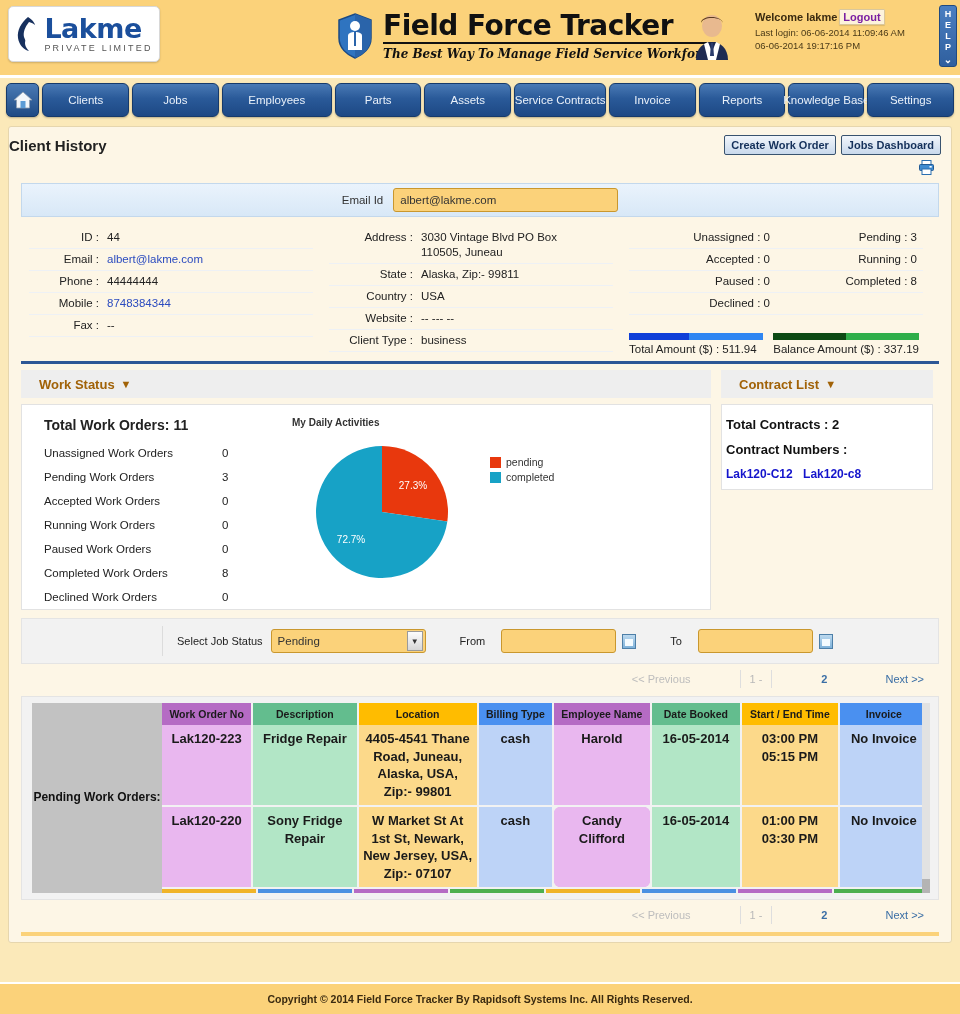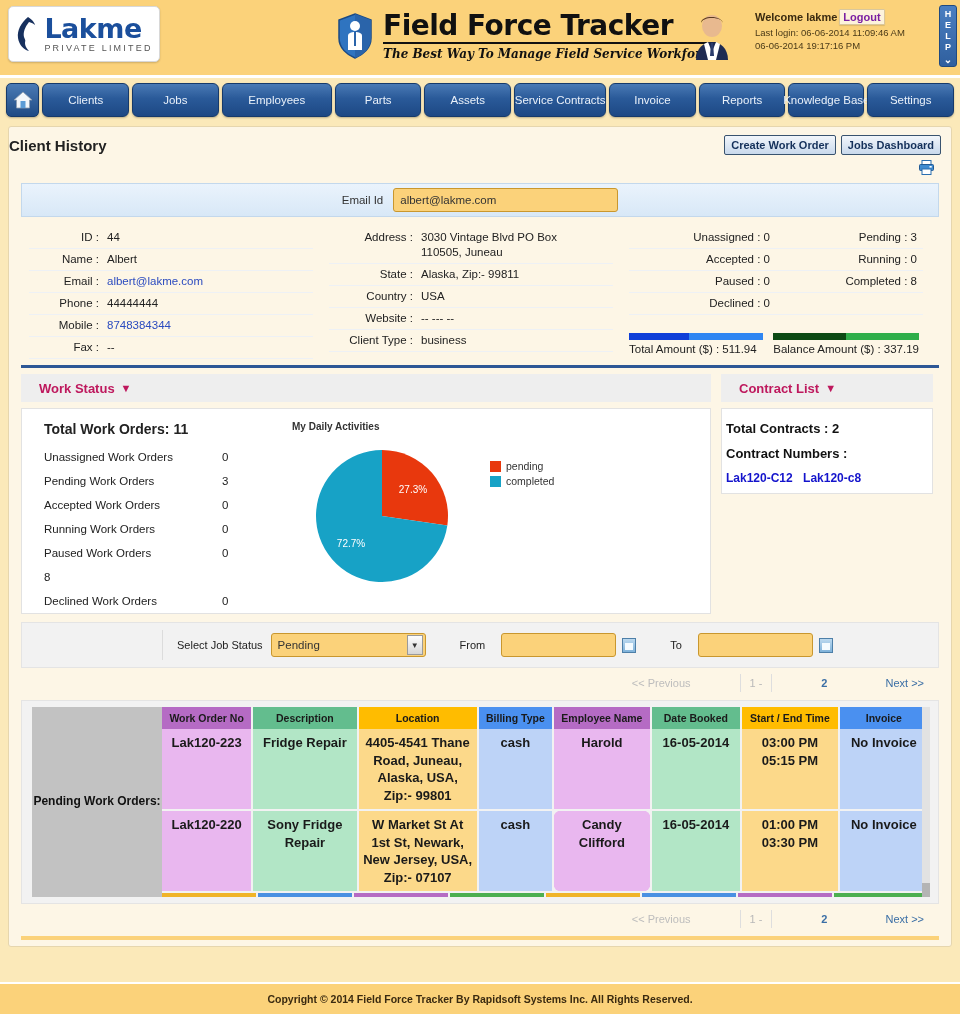--- a/index.html
+++ b/index.html
@@ -167,21 +167,21 @@
   .amt-bar.blue  { background:linear-gradient(90deg,#0f3fd8 0%,#0f3fd8 45%,#2f86f2 45%,#2f86f2 100%); }
   .amt-bar.green { background:linear-gradient(90deg,#0d4a14 0%,#0d4a14 50%,#2fae4a 50%,#2fae4a 100%); }
   .amt-txt { font-size:11.5px; color:#222; white-space:nowrap;}
 
   
   .panels { margin:6px 12px 0 12px; display:flex; gap:10px; align-items:flex-start; }
   .panel-left { width:690px; }
   .panel-right { width:212px; }
   .panel-head {
     background:#eeeeee; height:28px; display:flex; align-items:center;
-    padding-left:18px; font-size:13px; font-weight:bold; color:#be185d;
+    padding-left:18px; font-size:13px; font-weight:bold; color:#a16207;
   }
   .panel-head .caret { margin-left:6px; font-size:11px; }
   .panel-body {
     background:#fff; border:1px solid #e2e2e2; margin-top:6px;
     position:relative;
   }
   .ws-body { height:206px; display:flex; padding:12px 0 0 22px; }
   .ws-left { width:240px; }
   .ws-total { font-size:14px; font-weight:bold; margin-bottom:8px; }
   .ws-row { display:flex; font-size:11.5px; line-height:24px; color:#222; }
@@ -386,24 +386,20 @@
 
 
     <div class="tri-body">
 
       <div class="col col-a">
         <div class="frow">
             <span class="flabel">ID :</span>
             <span class="fval">44</span>
           </div>
         <div class="frow">
-            <span class="flabel">Name :</span>
-            <span class="fval">Albert</span>
-          </div>
-        <div class="frow">
             <span class="flabel">Email :</span>
             <span class="fval link">albert@lakme.com</span>
           </div>
         <div class="frow">
             <span class="flabel">Phone :</span>
             <span class="fval">44444444</span>
           </div>
         <div class="frow">
             <span class="flabel">Mobile :</span>
             <span class="fval link">8748384344</span>
@@ -488,20 +484,21 @@
               </div>
             <div class="ws-row">
                 <span class="n">Running   Work Orders</span>
                 <span class="v">0</span>
               </div>
             <div class="ws-row">
                 <span class="n">Paused   Work Orders</span>
                 <span class="v">0</span>
               </div>
             <div class="ws-row">
+                <span class="n">Completed   Work Orders</span>
                 <span class="v">8</span>
               </div>
             <div class="ws-row">
                 <span class="n">Declined   Work Orders</span>
                 <span class="v">0</span>
               </div>
           </div>
 
           <div class="chart-area">
             <div class="chart-title">My Daily Activities</div>

